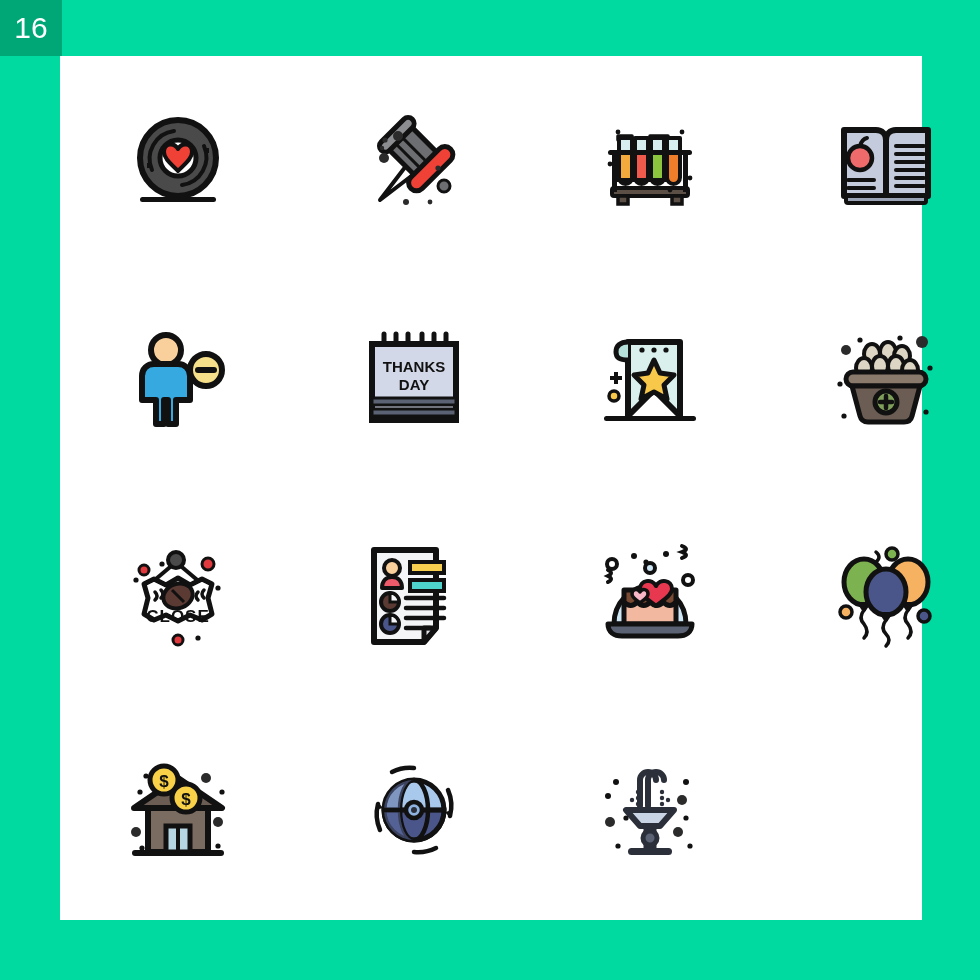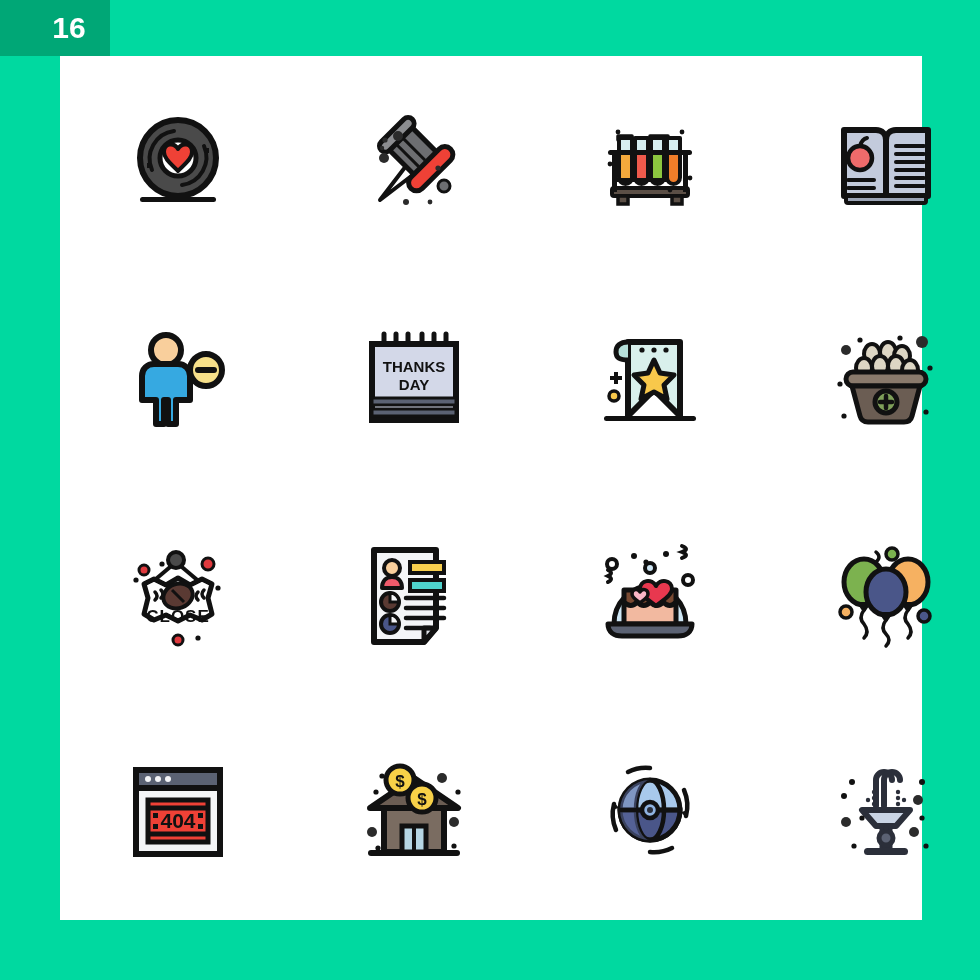--- a/index.html
+++ b/index.html
@@ -22,30 +22,29 @@
   .header {
     position: absolute;
     left: 0;
     top: 0;
     height: 56px;
     display: flex;
     align-items: stretch;
     z-index: 5;
   }
   .count-badge {
-    width: 82px;
+    width: 62px;
     background: #00a776;
     color: #ffffff;
     font-size: 30px;
-    font-weight: bold;
+    font-weight: normal;
     display: flex;
     align-items: center;
     justify-content: center;
     letter-spacing: 0px;
-    padding-left: 28px;
   }
   .title-band {
     width: 248px;
     background: #e4e4e4;
     color: #111111;
     font-size: 30px;
     font-weight: bold;
     display: flex;
     align-items: center;
     padding-left: 38px;
@@ -319,37 +318,20 @@
           <ellipse cx="56" cy="52" rx="20" ry="23" fill="#4a5689" stroke="#111" stroke-width="5"></ellipse>
           <path d="M52 74 h8 l-4 6 z" fill="#4a5689" stroke="#111" stroke-width="4" stroke-linejoin="round"></path>
           <path d="M56 80 q-6 8 0 14 q6 6 0 12" fill="none" stroke="#111" stroke-width="3.5" stroke-linecap="round"></path>
           <circle cx="62" cy="14" r="6" fill="#7cb24f" stroke="#111" stroke-width="3.5"></circle>
           <circle cx="16" cy="72" r="6" fill="#f6b161" stroke="#111" stroke-width="3.5"></circle>
           <circle cx="94" cy="76" r="6" fill="#4a5689" stroke="#111" stroke-width="3.5"></circle>
           <path d="M46 12 q6 5 0 10" fill="none" stroke="#111" stroke-width="3.5" stroke-linecap="round"></path>
         </svg>
       </div>
 
-      <div class="cell">
-        <svg width="112" height="112" viewBox="0 0 112 112">
-          <rect x="14" y="14" width="84" height="84" fill="#f4f5f7" stroke="#111" stroke-width="6"></rect>
-          <rect x="14" y="14" width="84" height="18" fill="#5b6273" stroke="#111" stroke-width="6"></rect>
-          <circle cx="26" cy="23" r="3" fill="#f4f5f7"></circle>
-          <circle cx="36" cy="23" r="3" fill="#f4f5f7"></circle>
-          <circle cx="46" cy="23" r="3" fill="#f4f5f7"></circle>
-          <rect x="26" y="44" width="60" height="42" fill="#ef4136" stroke="#111" stroke-width="5"></rect>
-          <line x1="26" y1="52" x2="86" y2="52" stroke="#111" stroke-width="5"></line>
-          <line x1="26" y1="78" x2="86" y2="78" stroke="#111" stroke-width="5"></line>
-          <rect x="31" y="57" width="5" height="5" fill="#111"></rect>
-          <rect x="76" y="57" width="5" height="5" fill="#111"></rect>
-          <rect x="31" y="68" width="5" height="5" fill="#111"></rect>
-          <rect x="76" y="68" width="5" height="5" fill="#111"></rect>
-          <text x="56" y="72" text-anchor="middle" font-family="Liberation Sans, sans-serif" font-size="21" font-weight="bold" fill="#111">404</text>
-        </svg>
-      </div>
 
       <div class="cell">
         <svg width="112" height="112" viewBox="0 0 112 112">
           <path d="M12 52 l44 -30 l44 30 z" fill="#6b5d53" stroke="#111" stroke-width="6" stroke-linejoin="round"></path>
           <path d="M26 52 h60 v44 h-60 z" fill="#7a6c61" stroke="#111" stroke-width="6"></path>
           <rect x="44" y="70" width="24" height="26" fill="#b6d6e4" stroke="#111" stroke-width="5"></rect>
           <line x1="56" y1="70" x2="56" y2="96" stroke="#111" stroke-width="4"></line>
           <rect x="10" y="94" width="92" height="6" rx="3" fill="#111"></rect>
           <circle cx="42" cy="24" r="14" fill="#f8d148" stroke="#111" stroke-width="5"></circle>
           <text x="42" y="31" text-anchor="middle" font-family="Liberation Sans, sans-serif" font-size="17" font-weight="bold" fill="#111">$</text>

